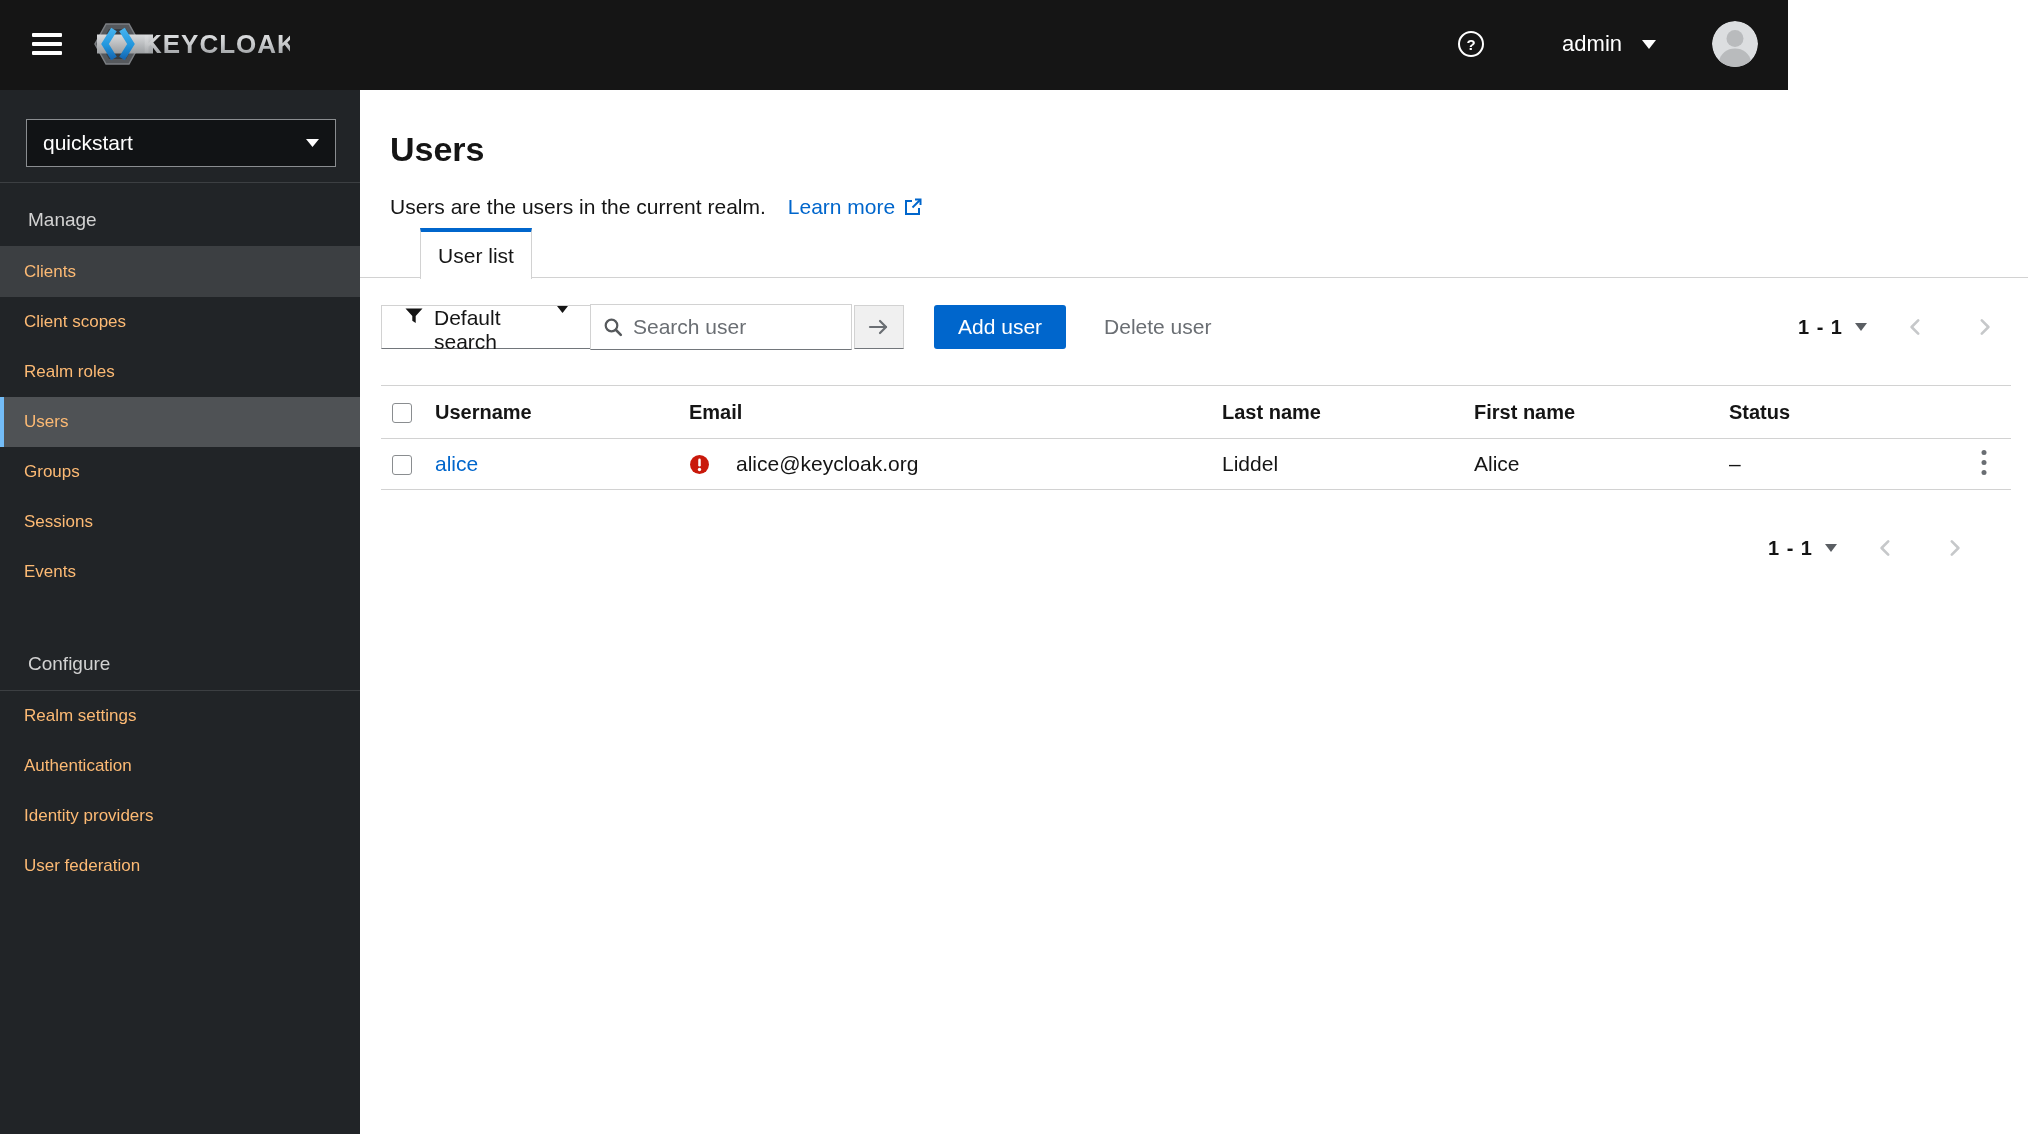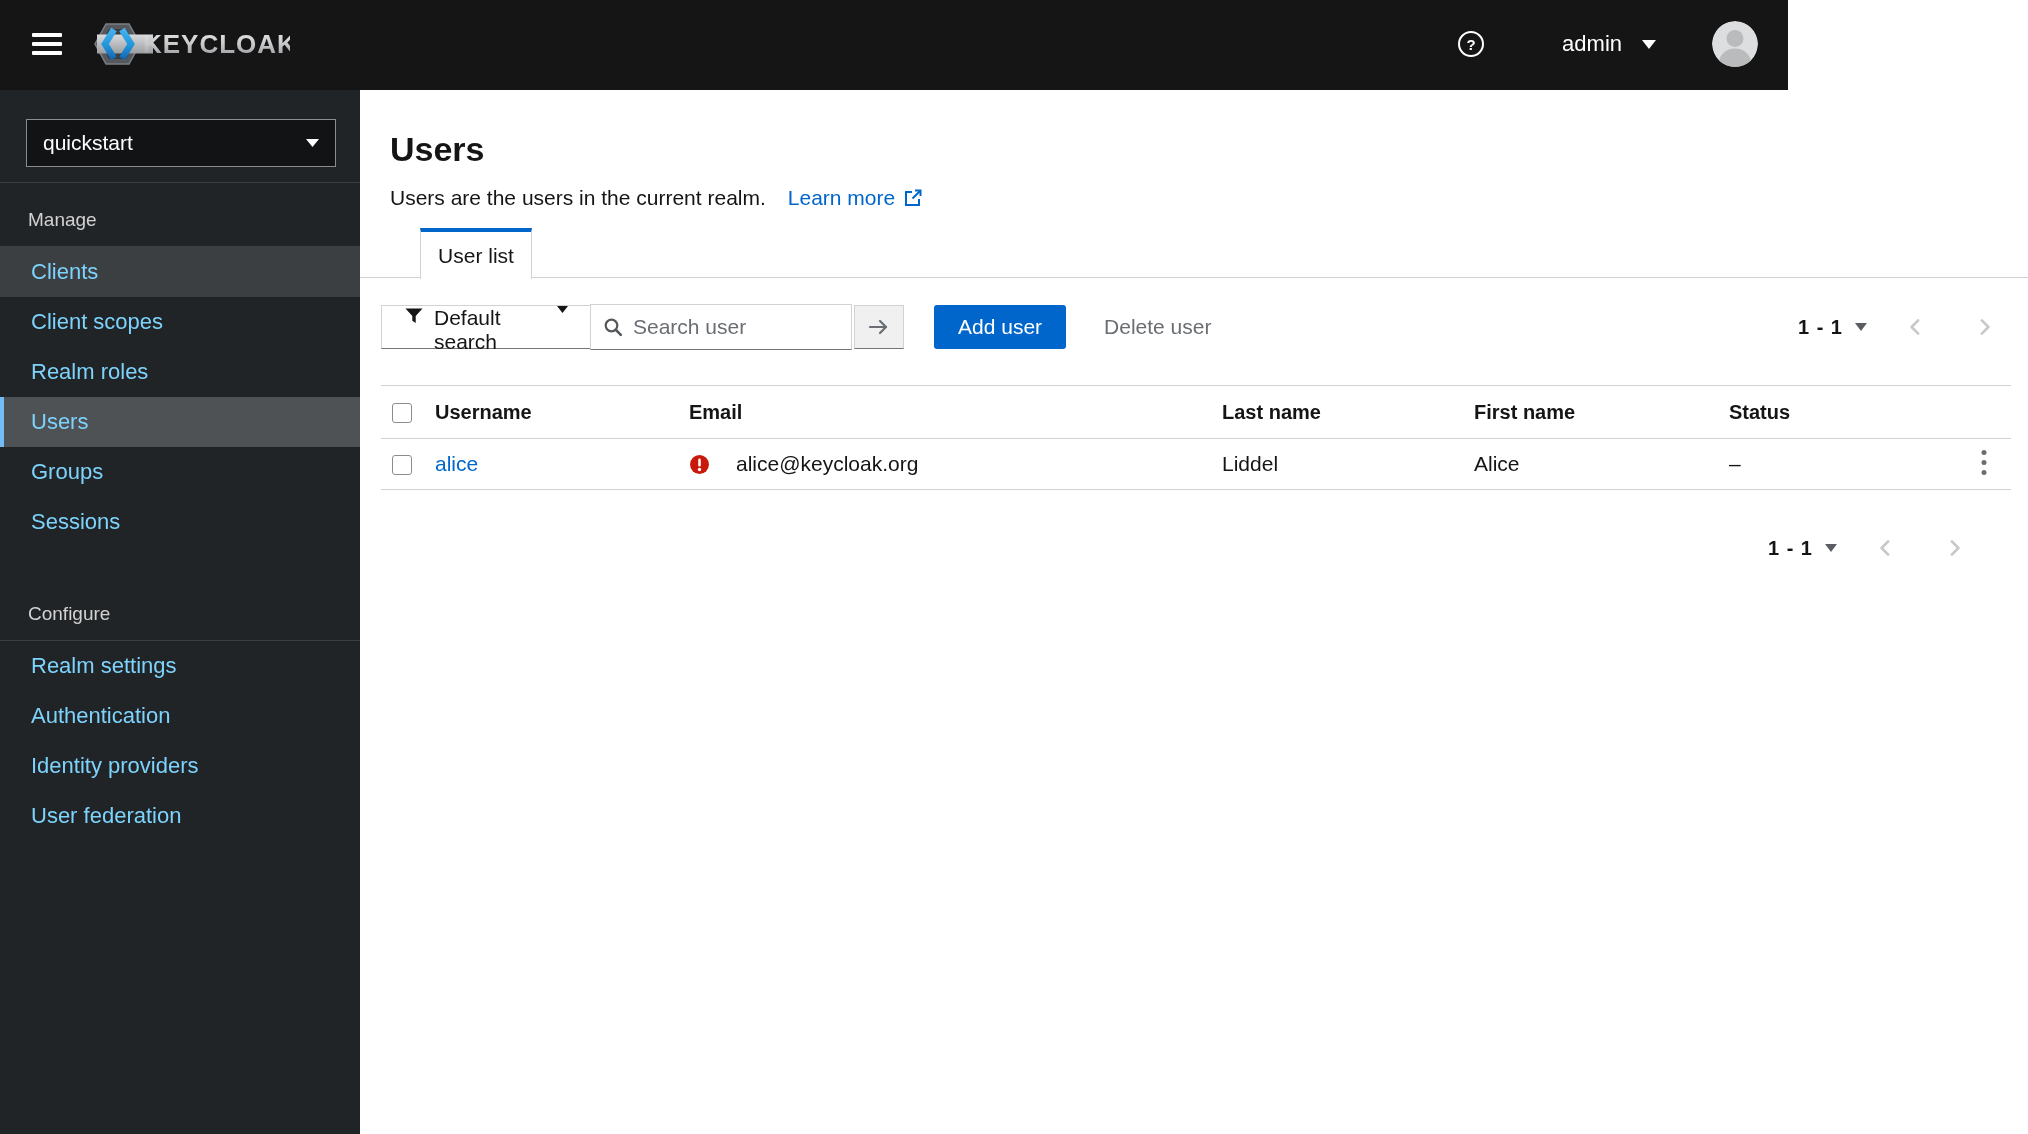--- a/index.html
+++ b/index.html
@@ -40,32 +40,32 @@
     display: flex; align-items: center; justify-content: space-between;
     padding: 0 16px; color: #ffffff; font-size: 21px; cursor: pointer;
   }
   .sidebar-divider { margin-top: 15px; border-bottom: 1px solid #3c3f42; }
   .nav-section-title {
     padding: 26px 0 15px 28px; border-bottom: 1px solid #3c3f42;
     color: #d2d2d2; font-size: 19px;
   }
   .nav-section.configure .nav-section-title { padding-top: 56px; }
   .nav-item {
-    height: 50px; line-height: 50px; padding-left: 31px;
-    color: #7dd3fc; font-size: 22px; cursor: pointer; list-style: none;
+    height: 50px; line-height: 50px; padding-left: 24px;
+    color: #fdba74; font-size: 17px; cursor: pointer; list-style: none;
   }
   .nav-item.hover { background: #3c3f42; }
   .nav-item.current { background: #4f5255; box-shadow: inset 4px 0 0 0 #73bcf7; }
 
   
   .main { position: absolute; top: 90px; left: 360px; width: 1668px; bottom: 0; background: #ffffff; }
 
   .page-header { position: absolute; top: 40px; left: 30px; }
   .page-title { font-size: 34px; font-weight: 700; color: #151515; }
-  .page-subtitle { margin-top: 17px; display: flex; align-items: center; font-size: 21px; color: #151515; }
+  .page-subtitle { margin-top: 26px; display: flex; align-items: center; font-size: 21px; color: #151515; }
   .learn-more { margin-left: 22px; color: #0066cc; text-decoration: none; display: inline-flex; align-items: center; cursor: pointer; }
   .learn-more svg { margin-left: 8px; }
 
   .tabs { position: absolute; top: 138px; left: 0; width: 100%; height: 50px; border-bottom: 1px solid #d2d2d2; }
   .tab-active {
     position: absolute; left: 60px; top: 0; width: 112px; height: 51px;
     background: #ffffff; border: 1px solid #d2d2d2; border-bottom: none;
     border-top: 4px solid #0066cc;
     display: flex; align-items: center; justify-content: center;
     font-size: 21px; color: #151515; cursor: pointer;
@@ -202,20 +202,21 @@
 
   <div class="nav-section">
     <div class="nav-section-title">Manage</div>
     <ul>
       <li class="nav-item hover">Clients</li>
       <li class="nav-item">Client scopes</li>
       <li class="nav-item">Realm roles</li>
       <li class="nav-item current">Users</li>
       <li class="nav-item">Groups</li>
       <li class="nav-item">Sessions</li>
+      <li class="nav-item">Events</li>
     </ul>
   </div>
 
   <div class="nav-section configure">
     <div class="nav-section-title">Configure</div>
     <ul>
       <li class="nav-item">Realm settings</li>
       <li class="nav-item">Authentication</li>
       <li class="nav-item">Identity providers</li>
       <li class="nav-item">User federation</li>

